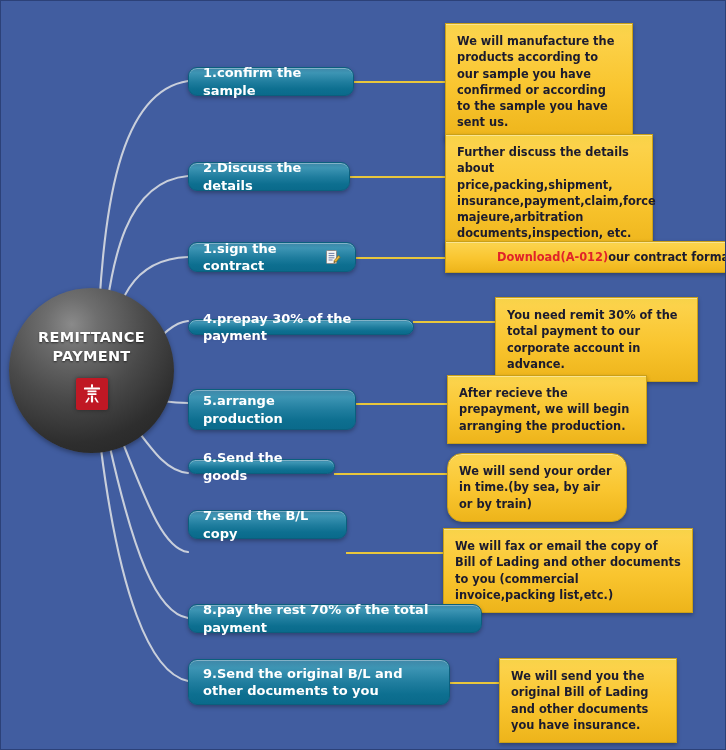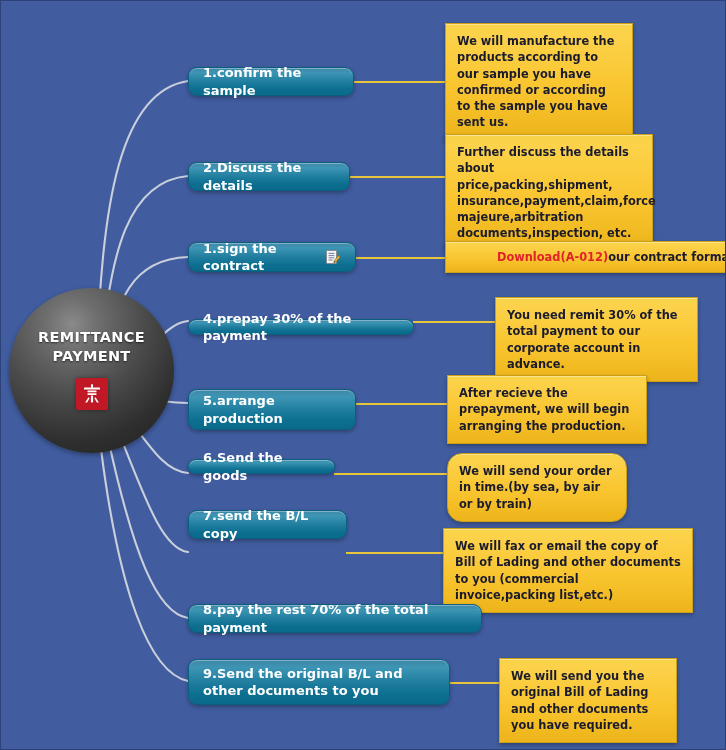--- a/index.html
+++ b/index.html
@@ -211,21 +211,21 @@
 
   <div class="step" style="left:187px; top:603px; width:294px; height:29px;">
     <span>8.pay the rest 70% of the total payment</span>
   </div>
 
   <div class="step" style="left:187px; top:658px; width:262px; height:46px; align-items:center;">
     <span>9.Send the original B/L and other documents to you</span>
   </div>
   <div class="stub" style="left:448px; top:681px; width:50px;"></div>
   <div class="note" style="left:498px; top:657px; width:178px;">
-    <span>We will send you the original Bill of Lading and other documents you have required.</span>
+    <span>We will send you the original Bill of Lading and other documents you have insurance.</span>
   </div>
 
   <div class="center-node">
     <div class="center-title">REMITTANCE
 PAYMENT</div>
     <div class="center-stamp">
       <svg width="24" height="24" viewBox="0 0 24 24" xmlns="http://www.w3.org/2000/svg">
         <g fill="#ffffff">
           <rect x="4" y="5.5" width="16" height="2.1" rx="0.6"></rect>
           <rect x="7.5" y="8.4" width="9" height="1.8" rx="0.5"></rect>

